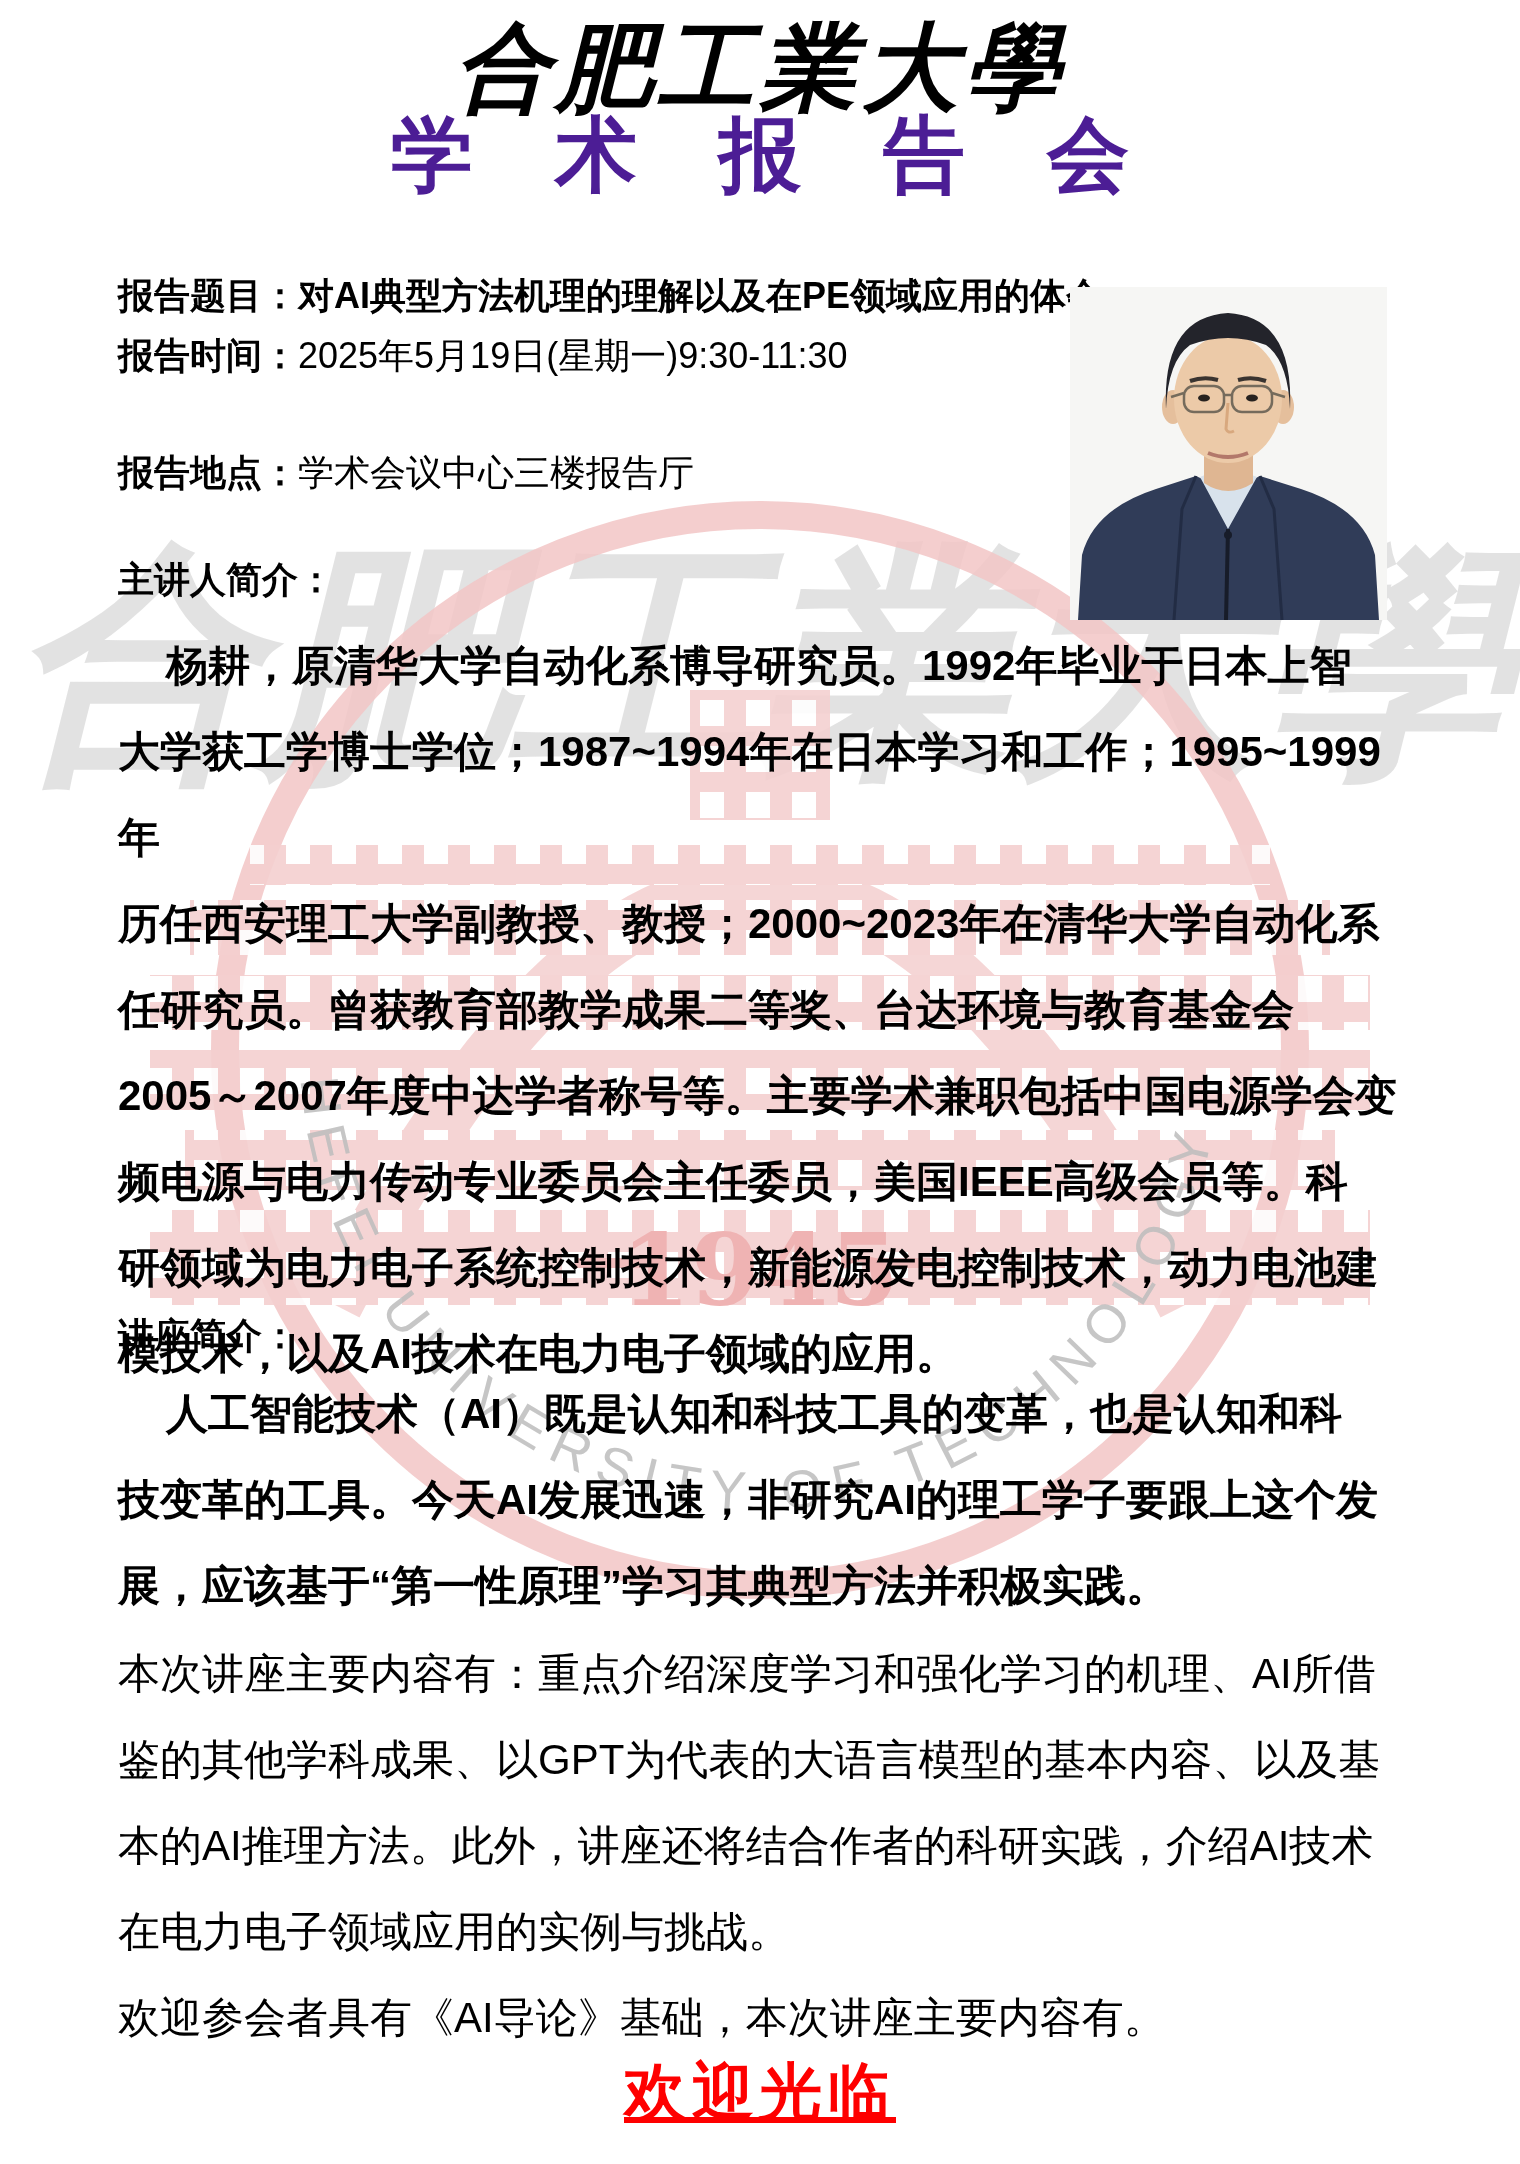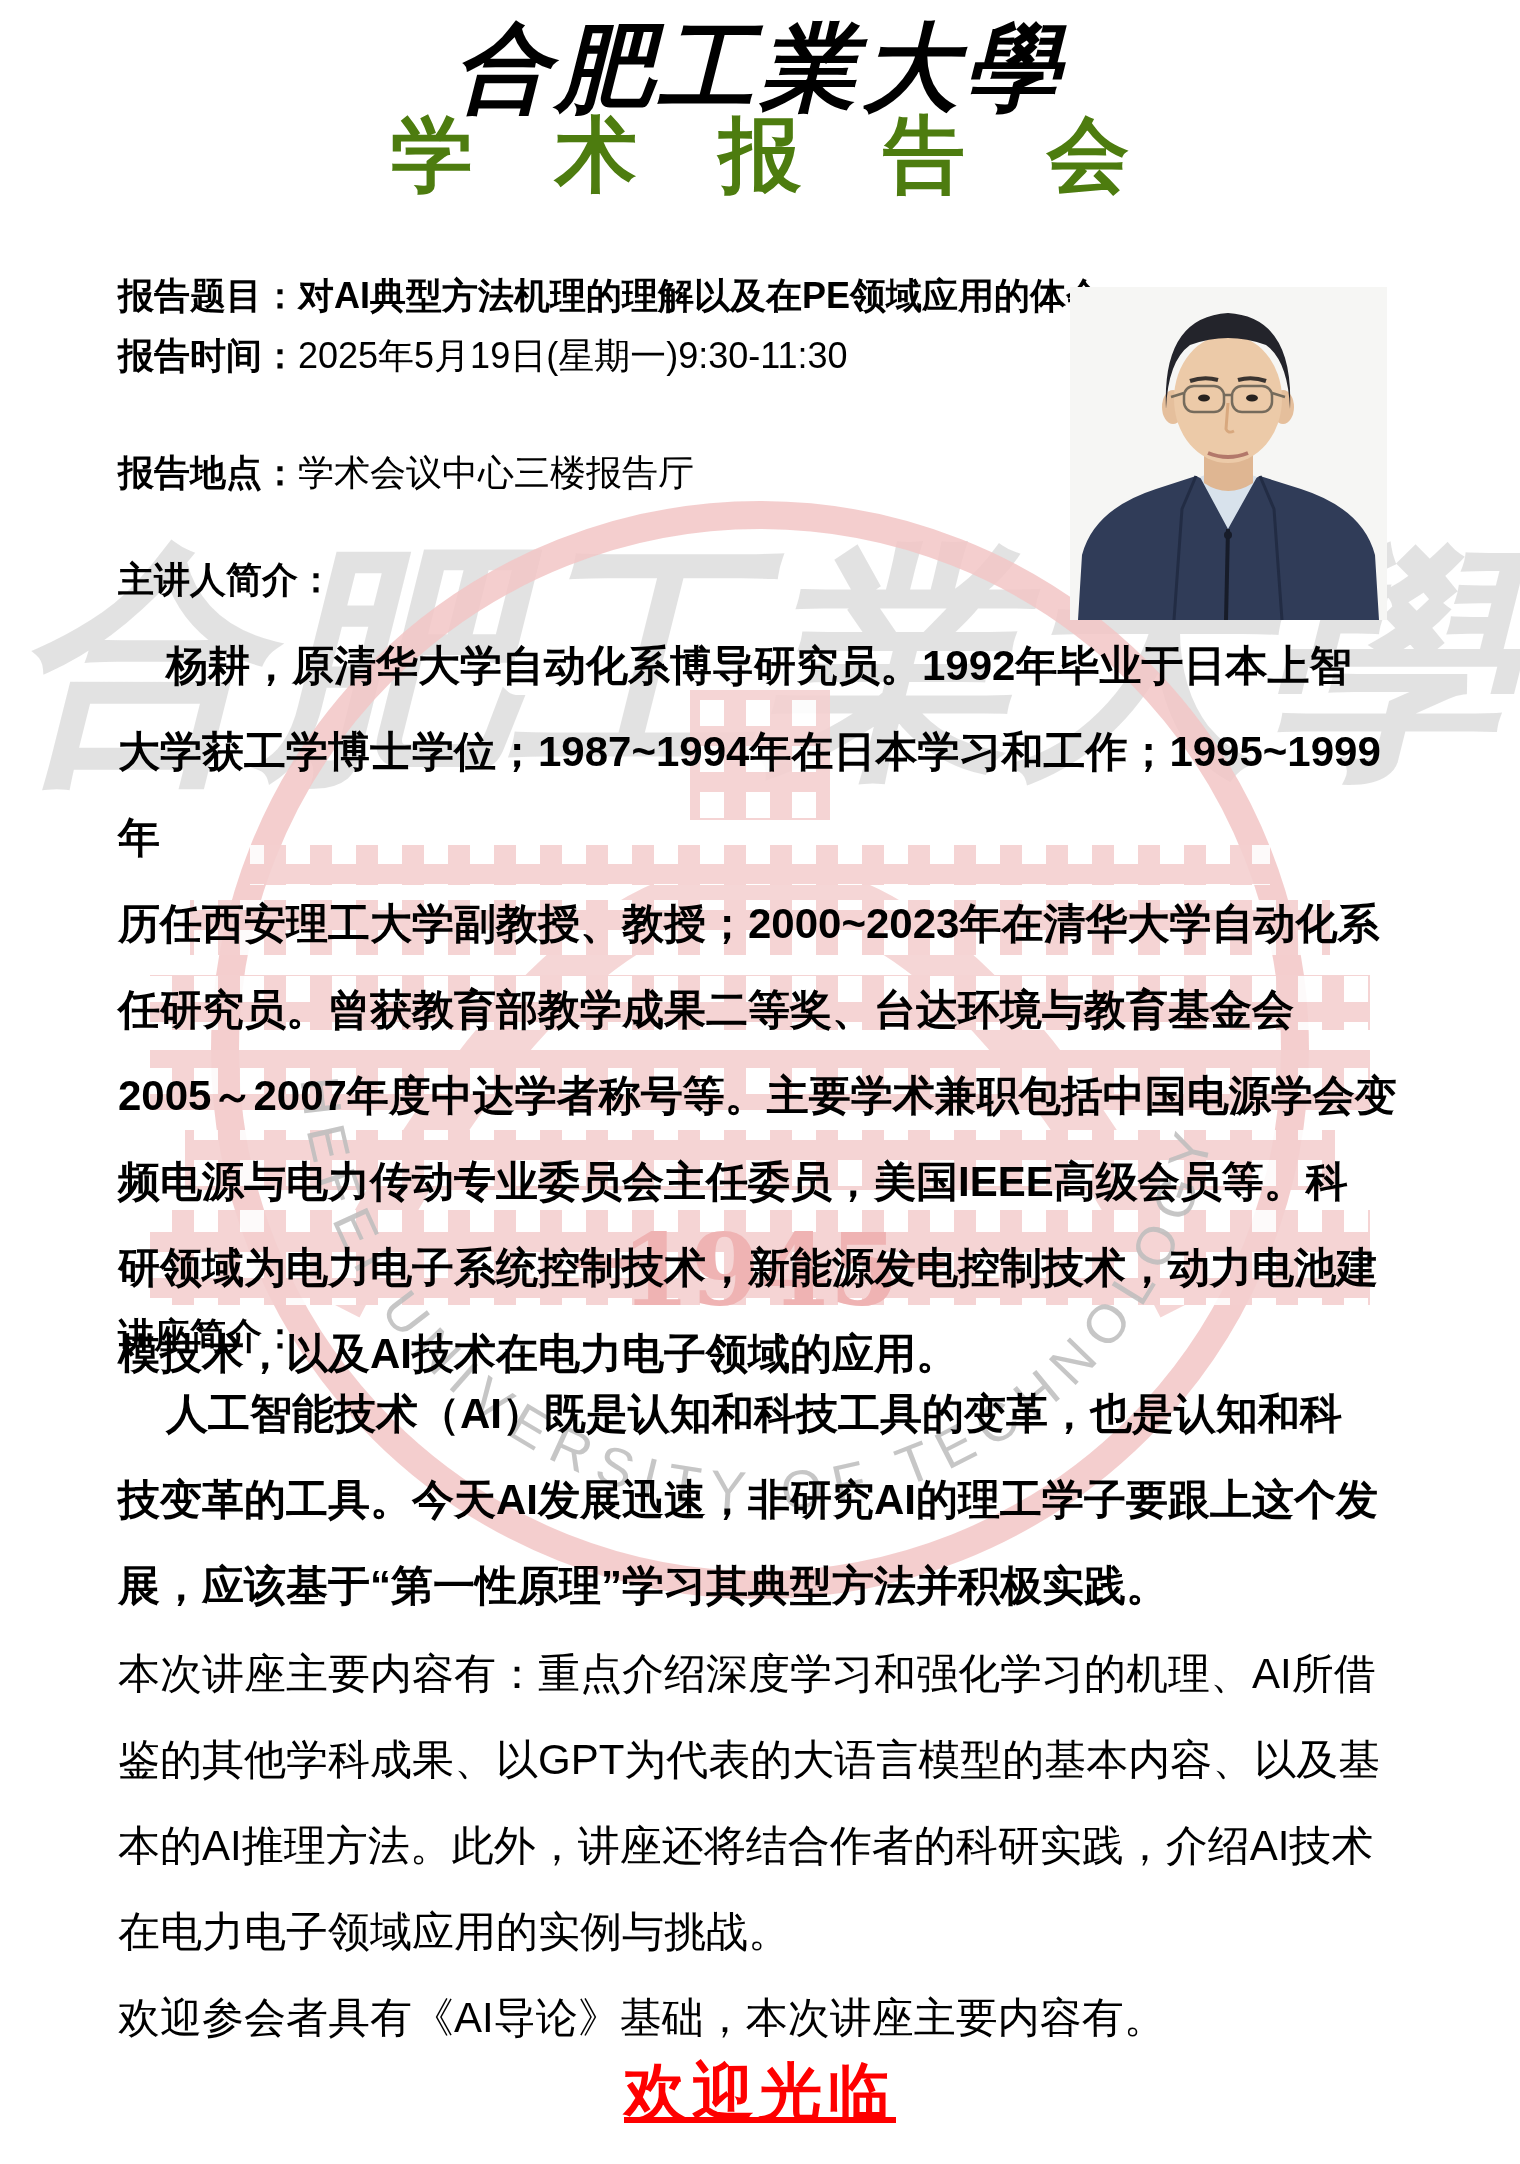--- a/index.html
+++ b/index.html
@@ -22,21 +22,21 @@
     font-style:italic; font-weight:bold;
     font-size:96px; line-height:104px;
     letter-spacing:6px;
     color:#000000;
   }
   .main-title {
     position:absolute; top:110px; left:0; width:100%;
     text-align:center;
     font-size:82px; line-height:90px;
     font-weight:900;
-    color:#4d7c0f;
+    color:#4c1d95;
   }
   .info-line { position:absolute; left:118px; width:1292px; font-size:36px; line-height:40px; white-space:nowrap; }
   .info-line .label { font-weight:bold; }
   .info-line .value { font-weight:normal; }
   .info-line.bold-value .value { font-weight:bold; }
   .line-topic   { top:276px; }
   .line-time    { top:336px; }
   .line-venue   { top:453px; }
   .line-speaker { top:504px; }
   .heading {

